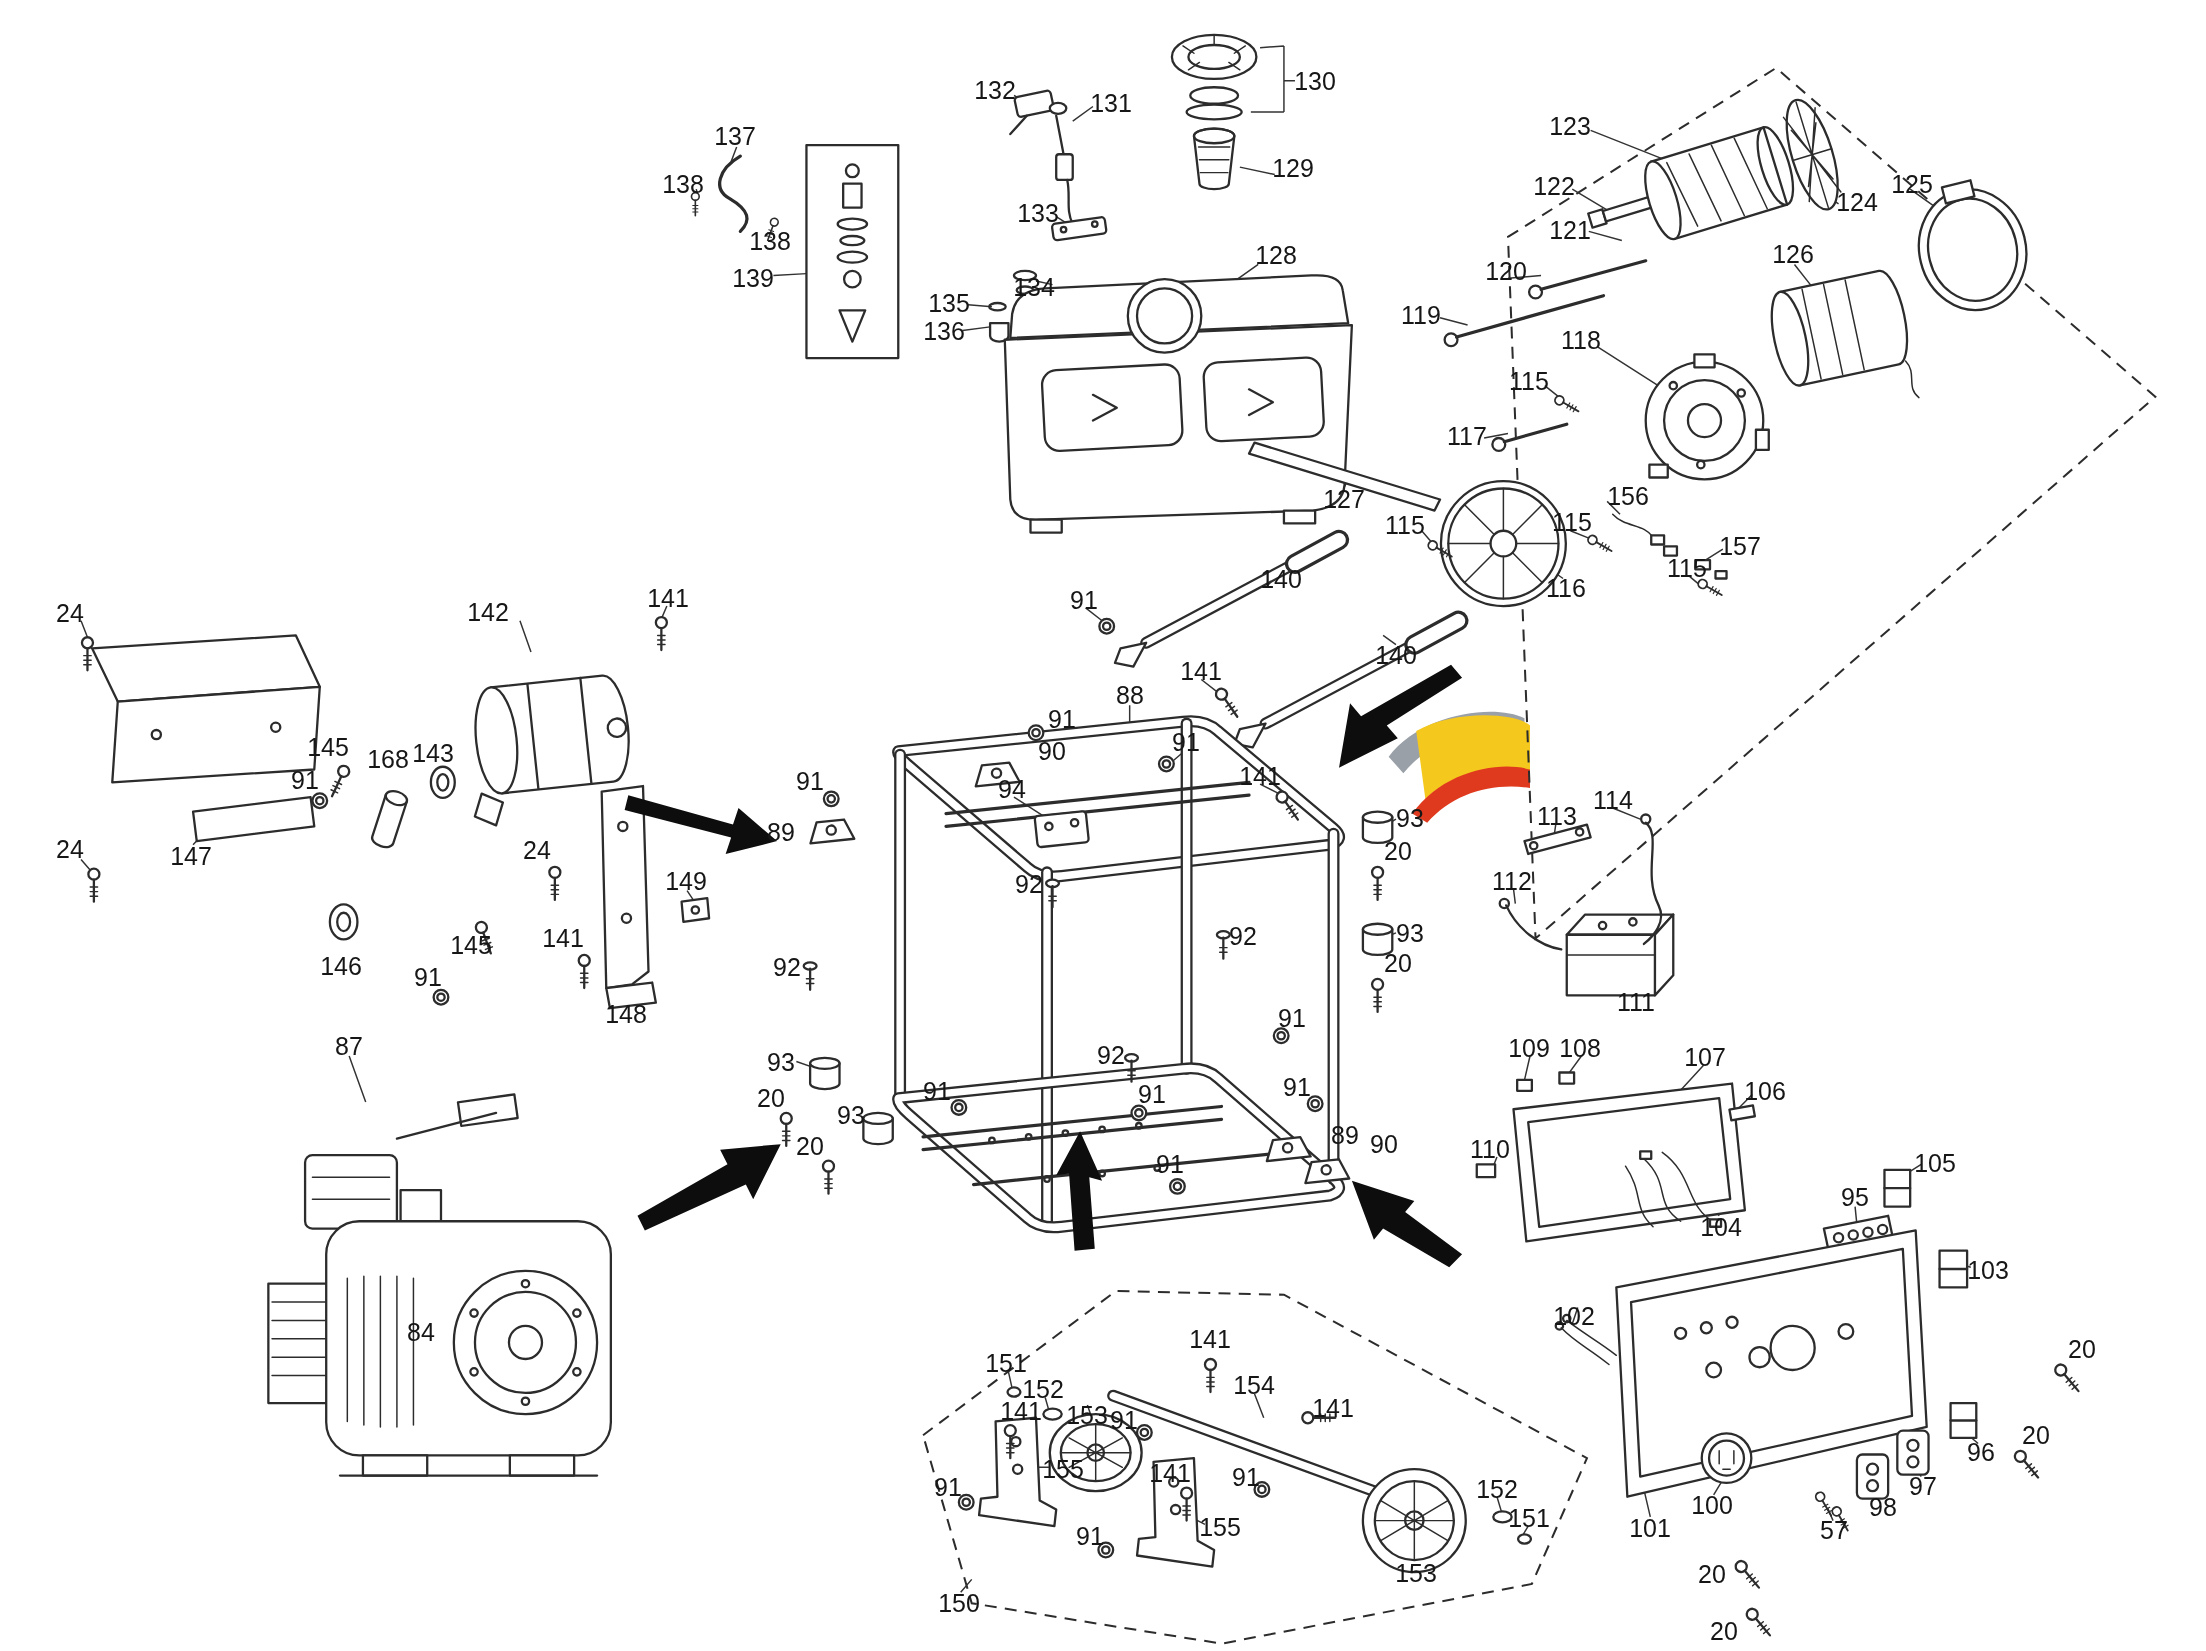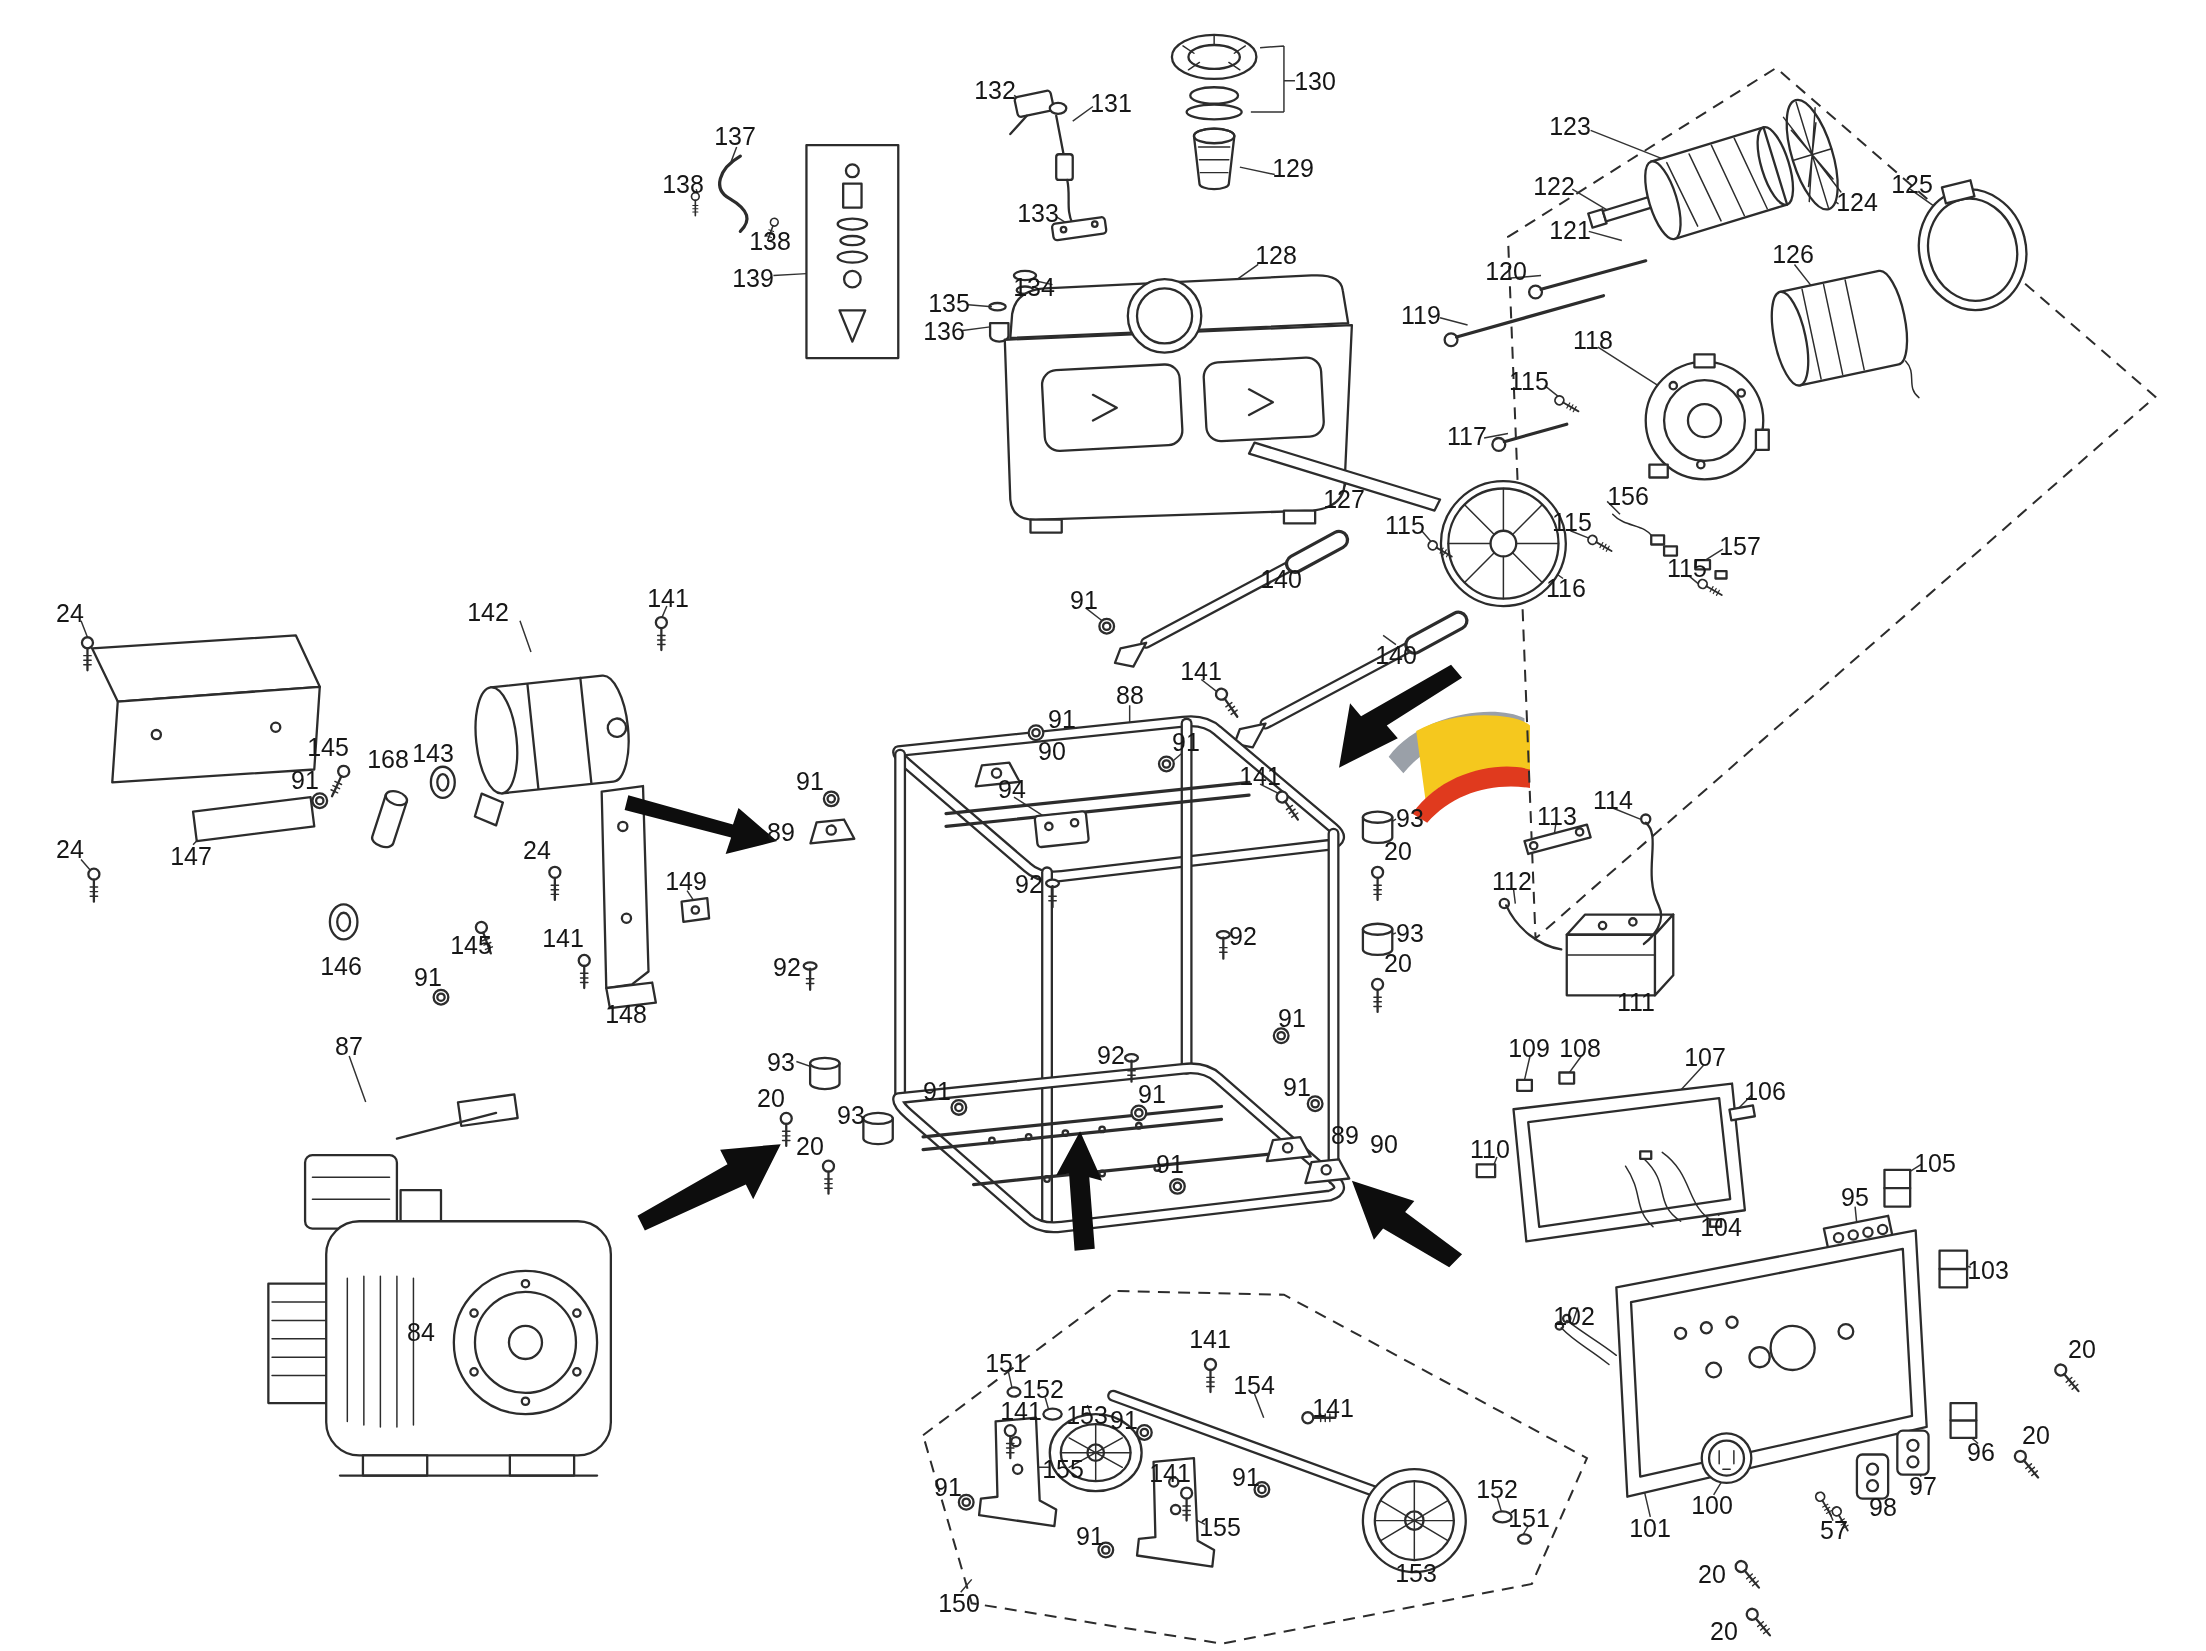--- a/index.html
+++ b/index.html
@@ -489,21 +489,21 @@
       <div class="label" style="left: 944px; top: 331px;">136</div>
       <div class="label" style="left: 1276px; top: 255px;">128</div>
       <div class="label" style="left: 1570px; top: 126px;">123</div>
       <div class="label" style="left: 1554px; top: 186px;">122</div>
       <div class="label" style="left: 1570px; top: 230px;">121</div>
       <div class="label" style="left: 1857px; top: 202px;">124</div>
       <div class="label" style="left: 1912px; top: 184px;">125</div>
       <div class="label" style="left: 1793px; top: 254px;">126</div>
       <div class="label" style="left: 1506px; top: 271px;">120</div>
       <div class="label" style="left: 1421px; top: 315px;">119</div>
-      <div class="label" style="left: 1581px; top: 340px; margin-left: 12px;">118</div>
+      <div class="label" style="left: 1581px; top: 340px;">118</div>
       <div class="label" style="left: 1529px; top: 381px;">115</div>
       <div class="label" style="left: 1467px; top: 436px;">117</div>
       <div class="label" style="left: 1344px; top: 499px;">127</div>
       <div class="label" style="left: 1591px; top: 496px; margin-left: 37px;">156</div>
       <div class="label" style="left: 1572px; top: 522px;">115</div>
       <div class="label" style="left: 1740px; top: 546px;">157</div>
       <div class="label" style="left: 1405px; top: 525px;">115</div>
       <div class="label" style="left: 1687px; top: 568px;">115</div>
       <div class="label" style="left: 1566px; top: 588px;">116</div>
       <div class="label" style="left: 1281px; top: 579px;">140</div>

